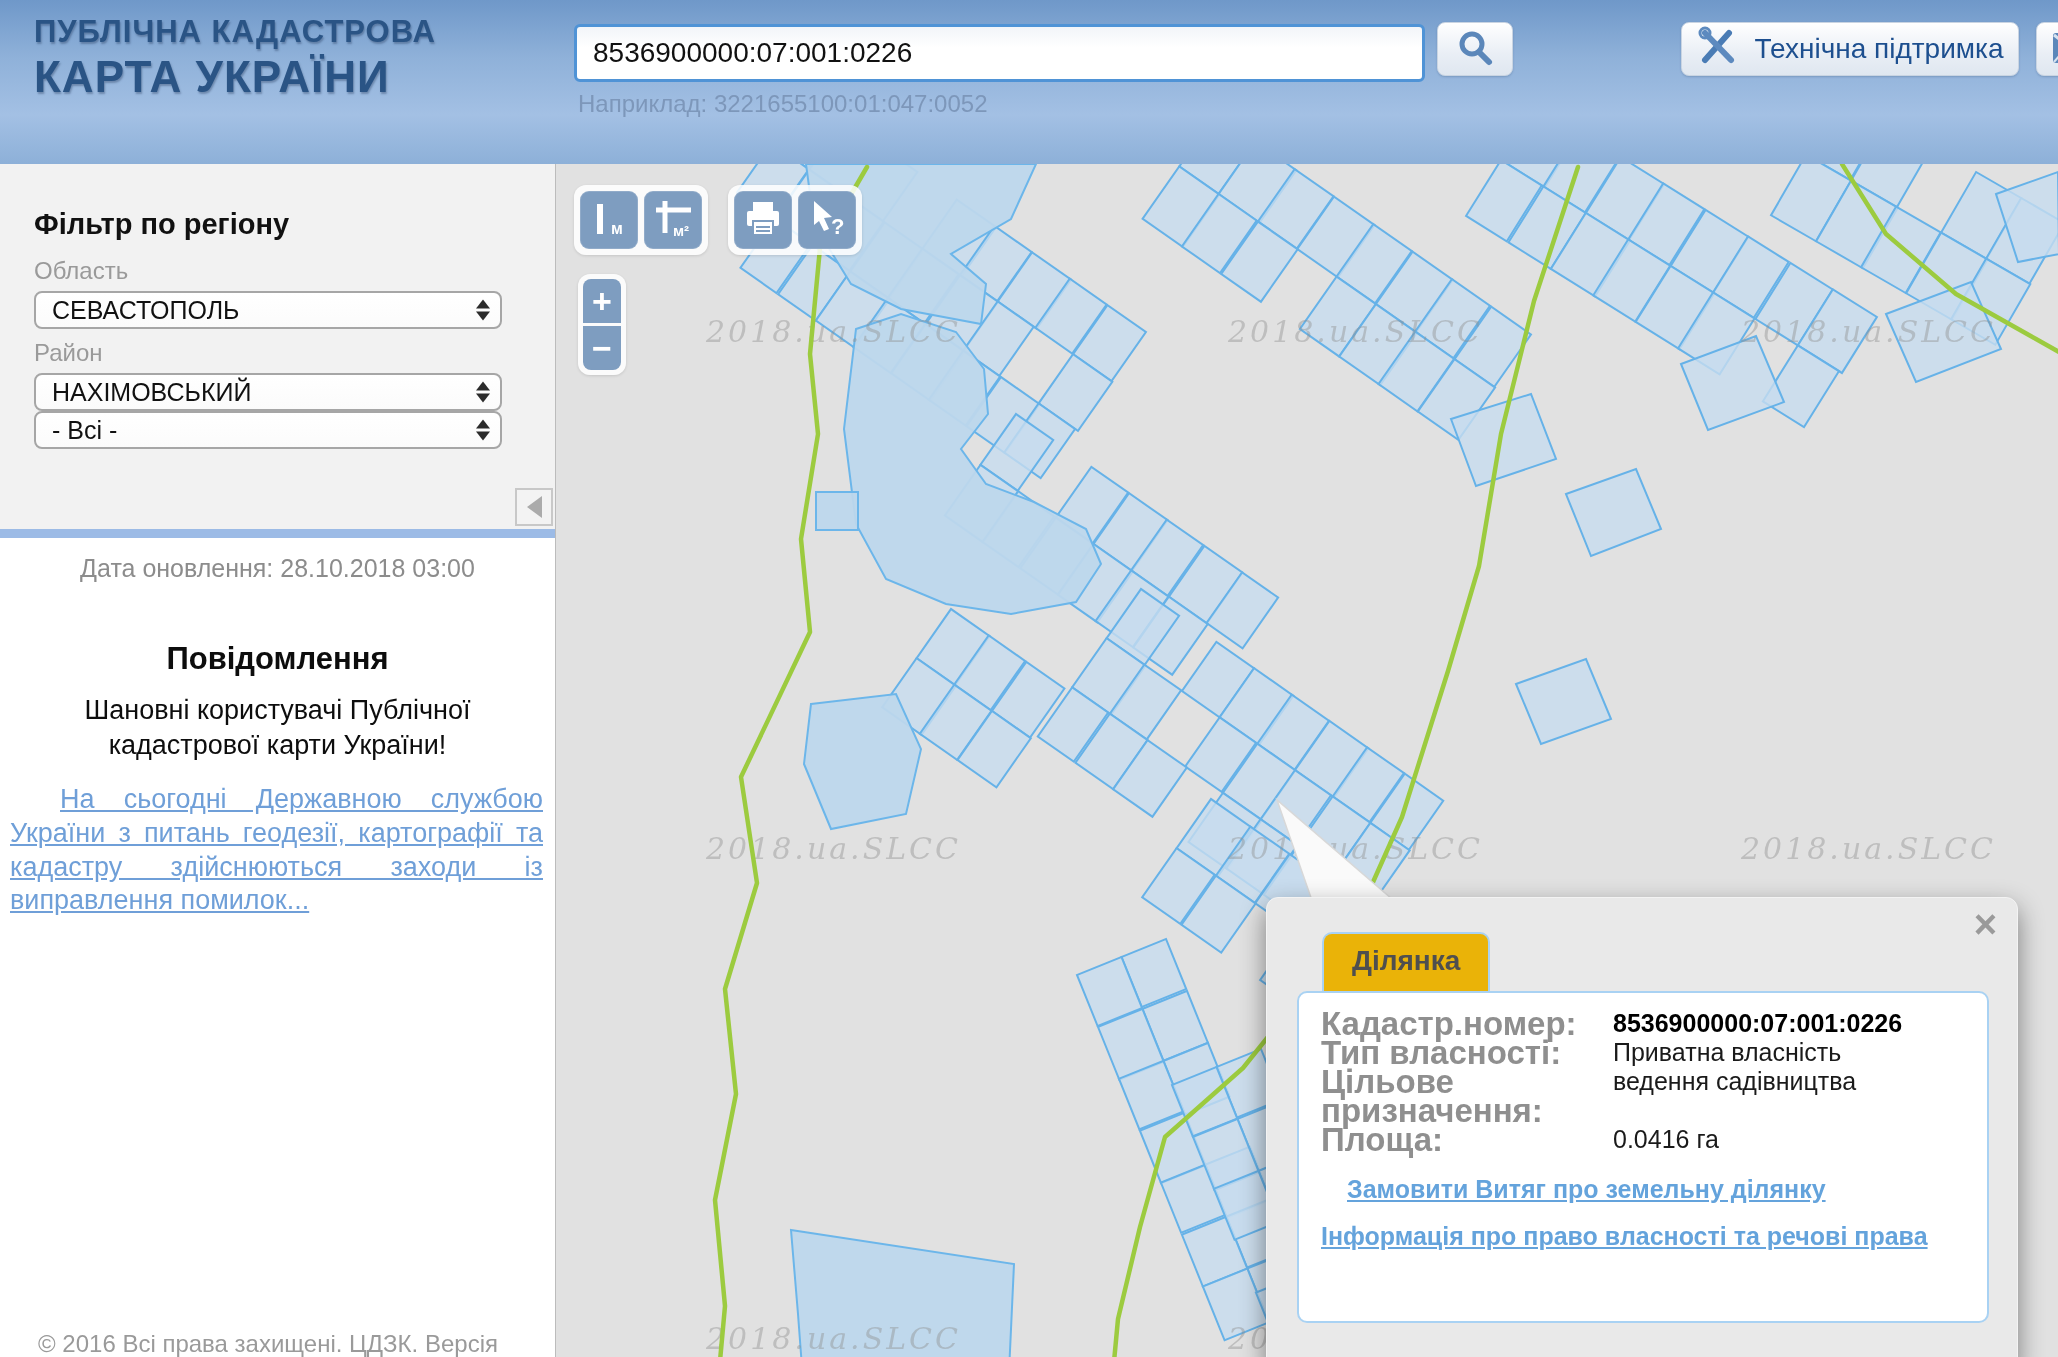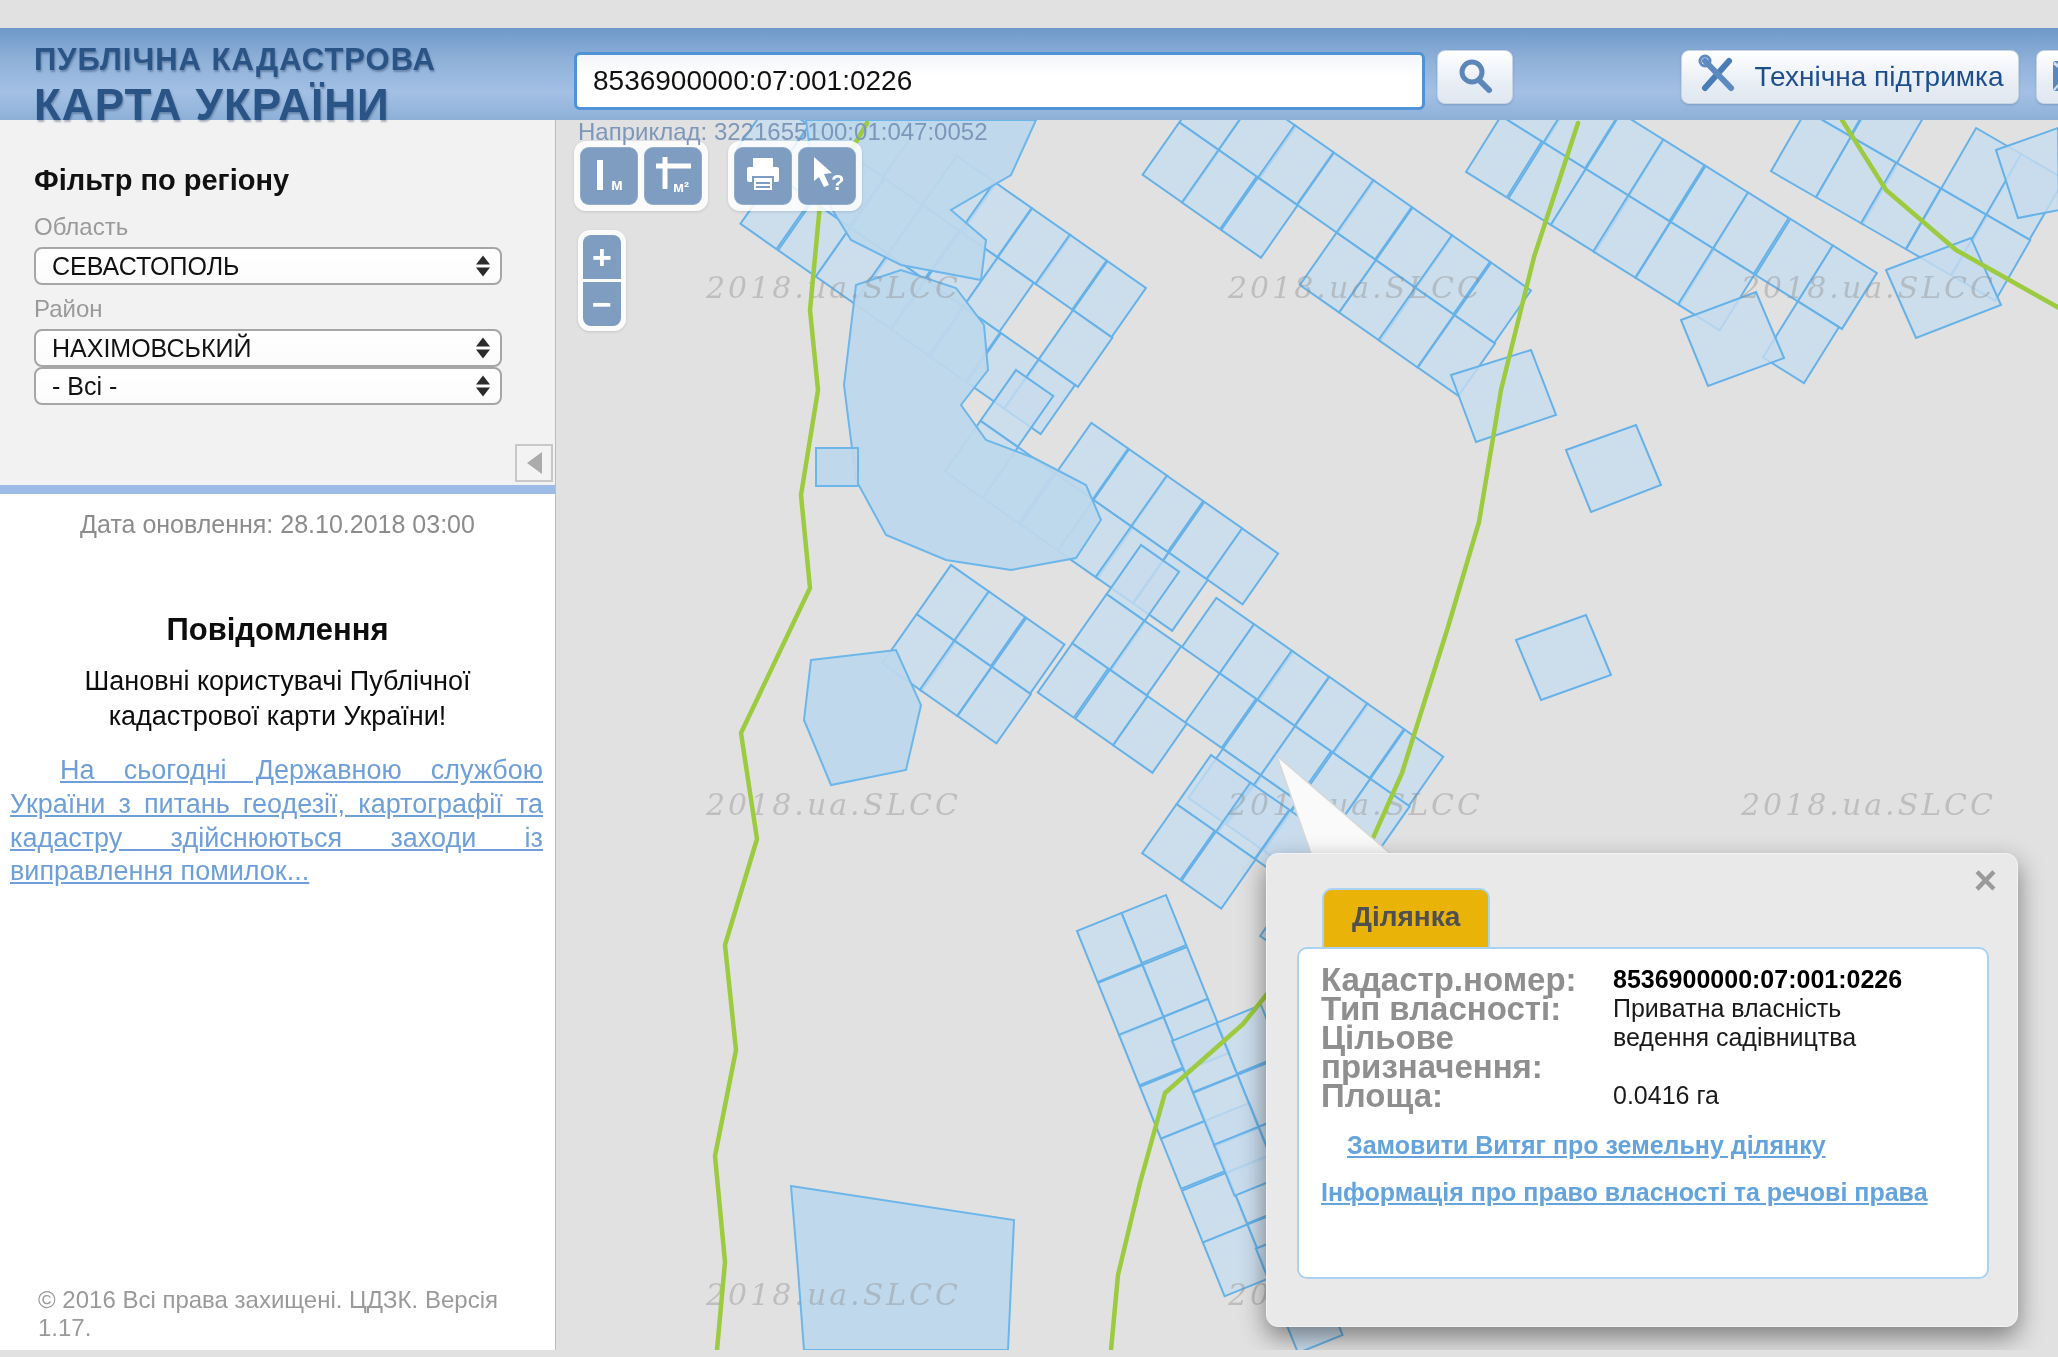--- a/index.html
+++ b/index.html
@@ -1,23 +1,23 @@
 <!DOCTYPE html>
 <html><head>
 <meta charset="utf-8">
 <style>
   * { margin:0; padding:0; box-sizing:border-box; }
   html,body { width:2058px; height:1357px; }
   body { font-family:"Liberation Sans", sans-serif; }
   .app { position:relative; width:2058px; height:1357px; overflow:hidden; background:#e1e1e1; }
 
   
-  .header { position:relative; width:100%; height:92px;
+  .header { position:relative; width:100%; height:164px;
     background:linear-gradient(to bottom,#6f98c9 0%, #8fb1d9 35%, #a3c0e4 70%, #8db0d8 100%);
-    z-index:20;margin-top:28px; }
+    z-index:20; }
   .logo { position:absolute; left:34px; top:14px; color:#2a5485;
     text-shadow:1px 2px 2px rgba(25,45,80,.35); }
   .logo-l1 { font-size:31px; font-weight:bold; letter-spacing:1px; }
   .logo-l2 { font-size:44px; font-weight:bold; letter-spacing:1px; margin-top:2px; }
   .search-input { position:absolute; left:574px; top:24px; width:851px; height:58px;
     border:3px solid #4f93d6; border-radius:6px; background:linear-gradient(#f2f5f9,#ffffff 40%);
     font-family:"Liberation Sans",sans-serif; font-size:28px; color:#111; padding:0 16px; outline:none; }
   .search-hint { position:absolute; left:578px; top:90px; font-size:24px; color:#7d97ba; }
   .hbtn { position:absolute; top:22px; height:54px; border:1px solid #c9d4e2; border-radius:8px;
     background:linear-gradient(#ffffff,#e9eef5 60%, #dfe7f0); box-shadow:0 1px 2px rgba(40,70,110,.25);
@@ -39,21 +39,21 @@
   .select-arrows { position:absolute; right:10px; top:50%; transform:translateY(-50%);
     display:flex; flex-direction:column; align-items:center; gap:3px; }
   .select-arrows .up { width:0; height:0; border-left:7px solid transparent; border-right:7px solid transparent; border-bottom:9px solid #2b2b2b; }
   .select-arrows .dn { width:0; height:0; border-left:7px solid transparent; border-right:7px solid transparent; border-top:9px solid #2b2b2b; }
   .collapse-btn { position:absolute; right:2px; bottom:3px; width:38px; height:38px;
     background:#f3f3f3; border:2px solid #c8c8c8; display:flex; align-items:center; justify-content:center; cursor:pointer; }
   .collapse-btn i { width:0; height:0; border-top:11px solid transparent; border-bottom:11px solid transparent; border-right:15px solid #ababab; }
   .blue-divider { height:9px; background:#9cbbe6; }
   .info-panel { padding-top:16px; }
   .update-date { text-align:center; font-size:25px; color:#8c8c8c; }
-  .msg-title { margin-top:73px; text-align:center; font-size:31px; font-weight:bold; color:#0d0d0d; }
+  .msg-title { margin-top:58px; text-align:center; font-size:31px; font-weight:bold; color:#0d0d0d; }
   .msg-intro { margin:16px 30px 0 30px; text-align:center; font-size:27px; line-height:1.3; color:#0d0d0d; }
   .msg-link { display:block; margin:20px 12px 0 10px; font-size:27px; line-height:1.25;
     color:#6f9fd8; text-align:justify; text-indent:50px; text-decoration:underline; cursor:pointer; }
   .sb-footer { position:absolute; left:38px; bottom:8px; font-size:24px; color:#9a9a9a; }
 
   
   .map { position:relative; flex:1; height:100%; background:#e1e1e1; border-left:1px solid #bcbcbc; overflow:hidden; }
   .map svg.canvas { position:absolute; left:0; top:0; }
   .parcel { fill:#c7dcef; fill-opacity:.8; stroke:#66b2e8; stroke-width:2; }
   .pond { fill:#bdd7ec; fill-opacity:.95; stroke:#6cb6ea; stroke-width:2; }

